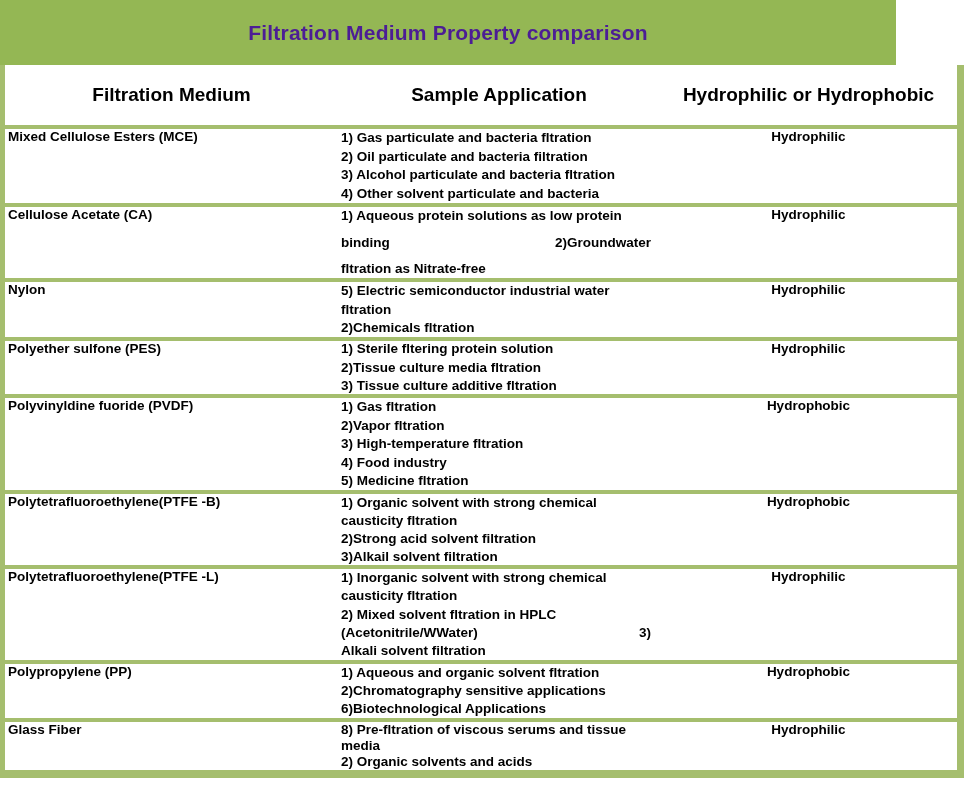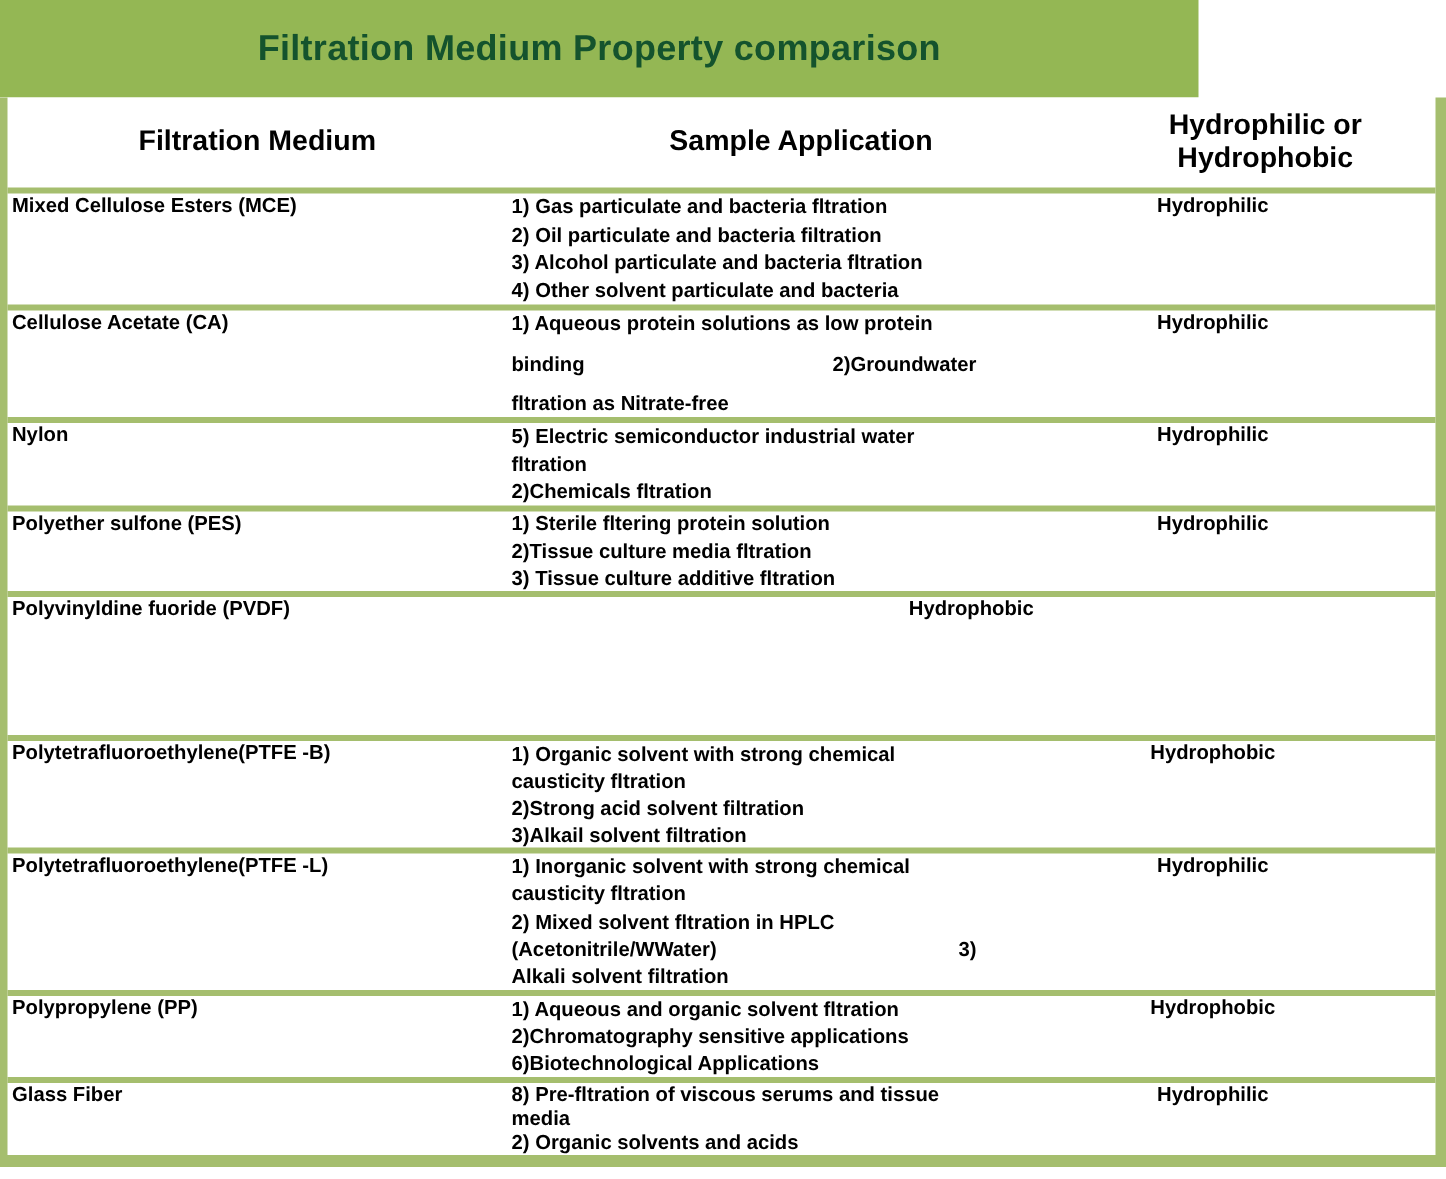--- a/index.html
+++ b/index.html
@@ -8,34 +8,34 @@
   }
   *{box-sizing:border-box;margin:0;padding:0;}
   html,body{background:#ffffff;}
   body{
     width:964px;height:786px;
     font-family:"Liberation Sans","DejaVu Sans",sans-serif;
     font-weight:700;color:#000;
     position:relative;overflow:hidden;
   }
   .titlebar{
-    width:799px;height:65px;
+    width:896px;height:65px;
     background:var(--bar);
-    color:#14532d;font-size:24px;letter-spacing:.2px;
+    color:#4c1d95;font-size:21px;letter-spacing:.2px;
     display:flex;align-items:center;justify-content:center;
   }
   .table{
     width:964px;
     border-left:5px solid var(--grid);
     border-right:7px solid var(--grid);
     border-bottom:8px solid var(--grid);
     background:#fff;
   }
   .row{display:flex;width:100%;}
-  .header-row{height:64px;border-bottom:4px solid var(--grid);gap:35px;}
+  .header-row{height:64px;border-bottom:4px solid var(--grid);}
   .header-cell{
     display:flex;align-items:center;justify-content:center;
     font-size:19px;text-align:center;
   }
   .c1{width:333px;}
   .c2{width:322px;}
   .c3{flex:1;}
   .body-row{border-bottom:4px solid var(--grid);}
   .body-row:last-child{border-bottom:none;}
   
@@ -107,20 +107,27 @@
         <div class="cell c1 medium-cell">Polyether sulfone (PES)</div>
         <div class="cell c2 apps-cell">
           <div class="appline">1) Sterile fltering protein solution</div>
           <div class="appline">2)Tissue culture media fltration</div>
           <div class="appline">3) Tissue culture additive fltration</div>
         </div>
         <div class="cell c3 property-cell">Hydrophilic</div>
       </div>
       <div class="row body-row">
         <div class="cell c1 medium-cell">Polyvinyldine fuoride (PVDF)</div>
+        <div class="cell c2 apps-cell">
+          <div class="appline">1) Gas fltration</div>
+          <div class="appline">2)Vapor fltration</div>
+          <div class="appline">3) High-temperature fltration</div>
+          <div class="appline">4) Food industry</div>
+          <div class="appline">5) Medicine fltration</div>
+        </div>
         <div class="cell c3 property-cell">Hydrophobic</div>
       </div>
       <div class="row body-row">
         <div class="cell c1 medium-cell">Polytetrafluoroethylene(PTFE -B)</div>
         <div class="cell c2 apps-cell">
           <div class="appline">1) Organic solvent with strong chemical</div>
           <div class="appline">causticity fltration</div>
           <div class="appline">2)Strong acid solvent filtration</div>
           <div class="appline">3)Alkail solvent filtration</div>
         </div>

